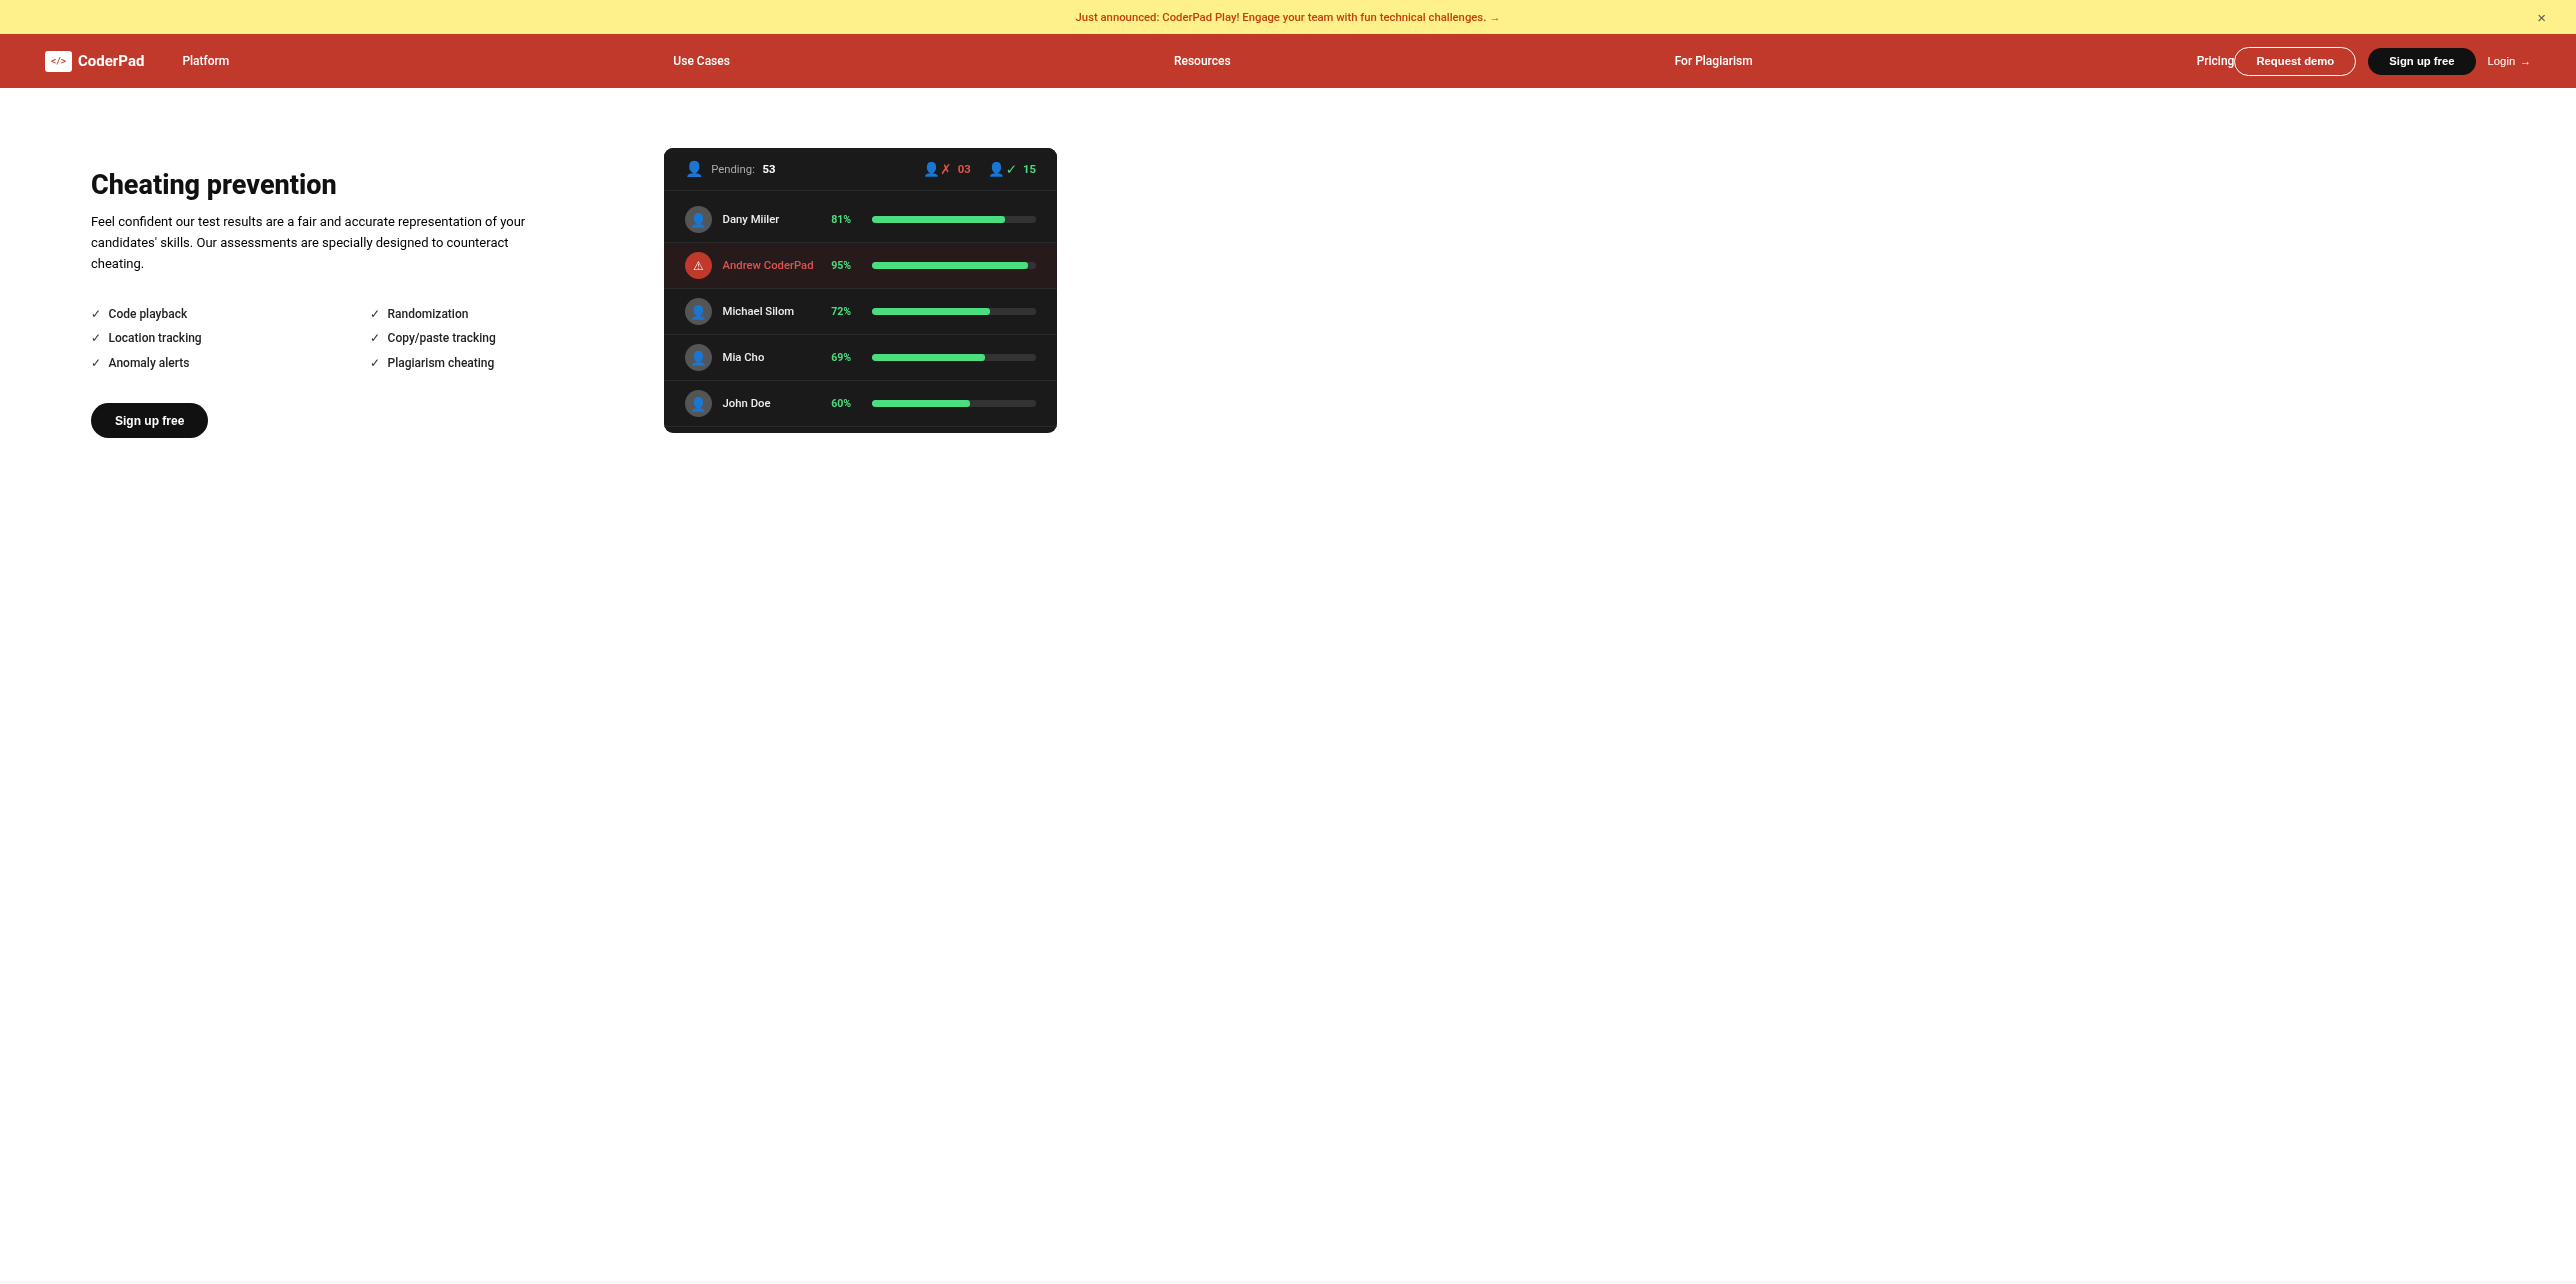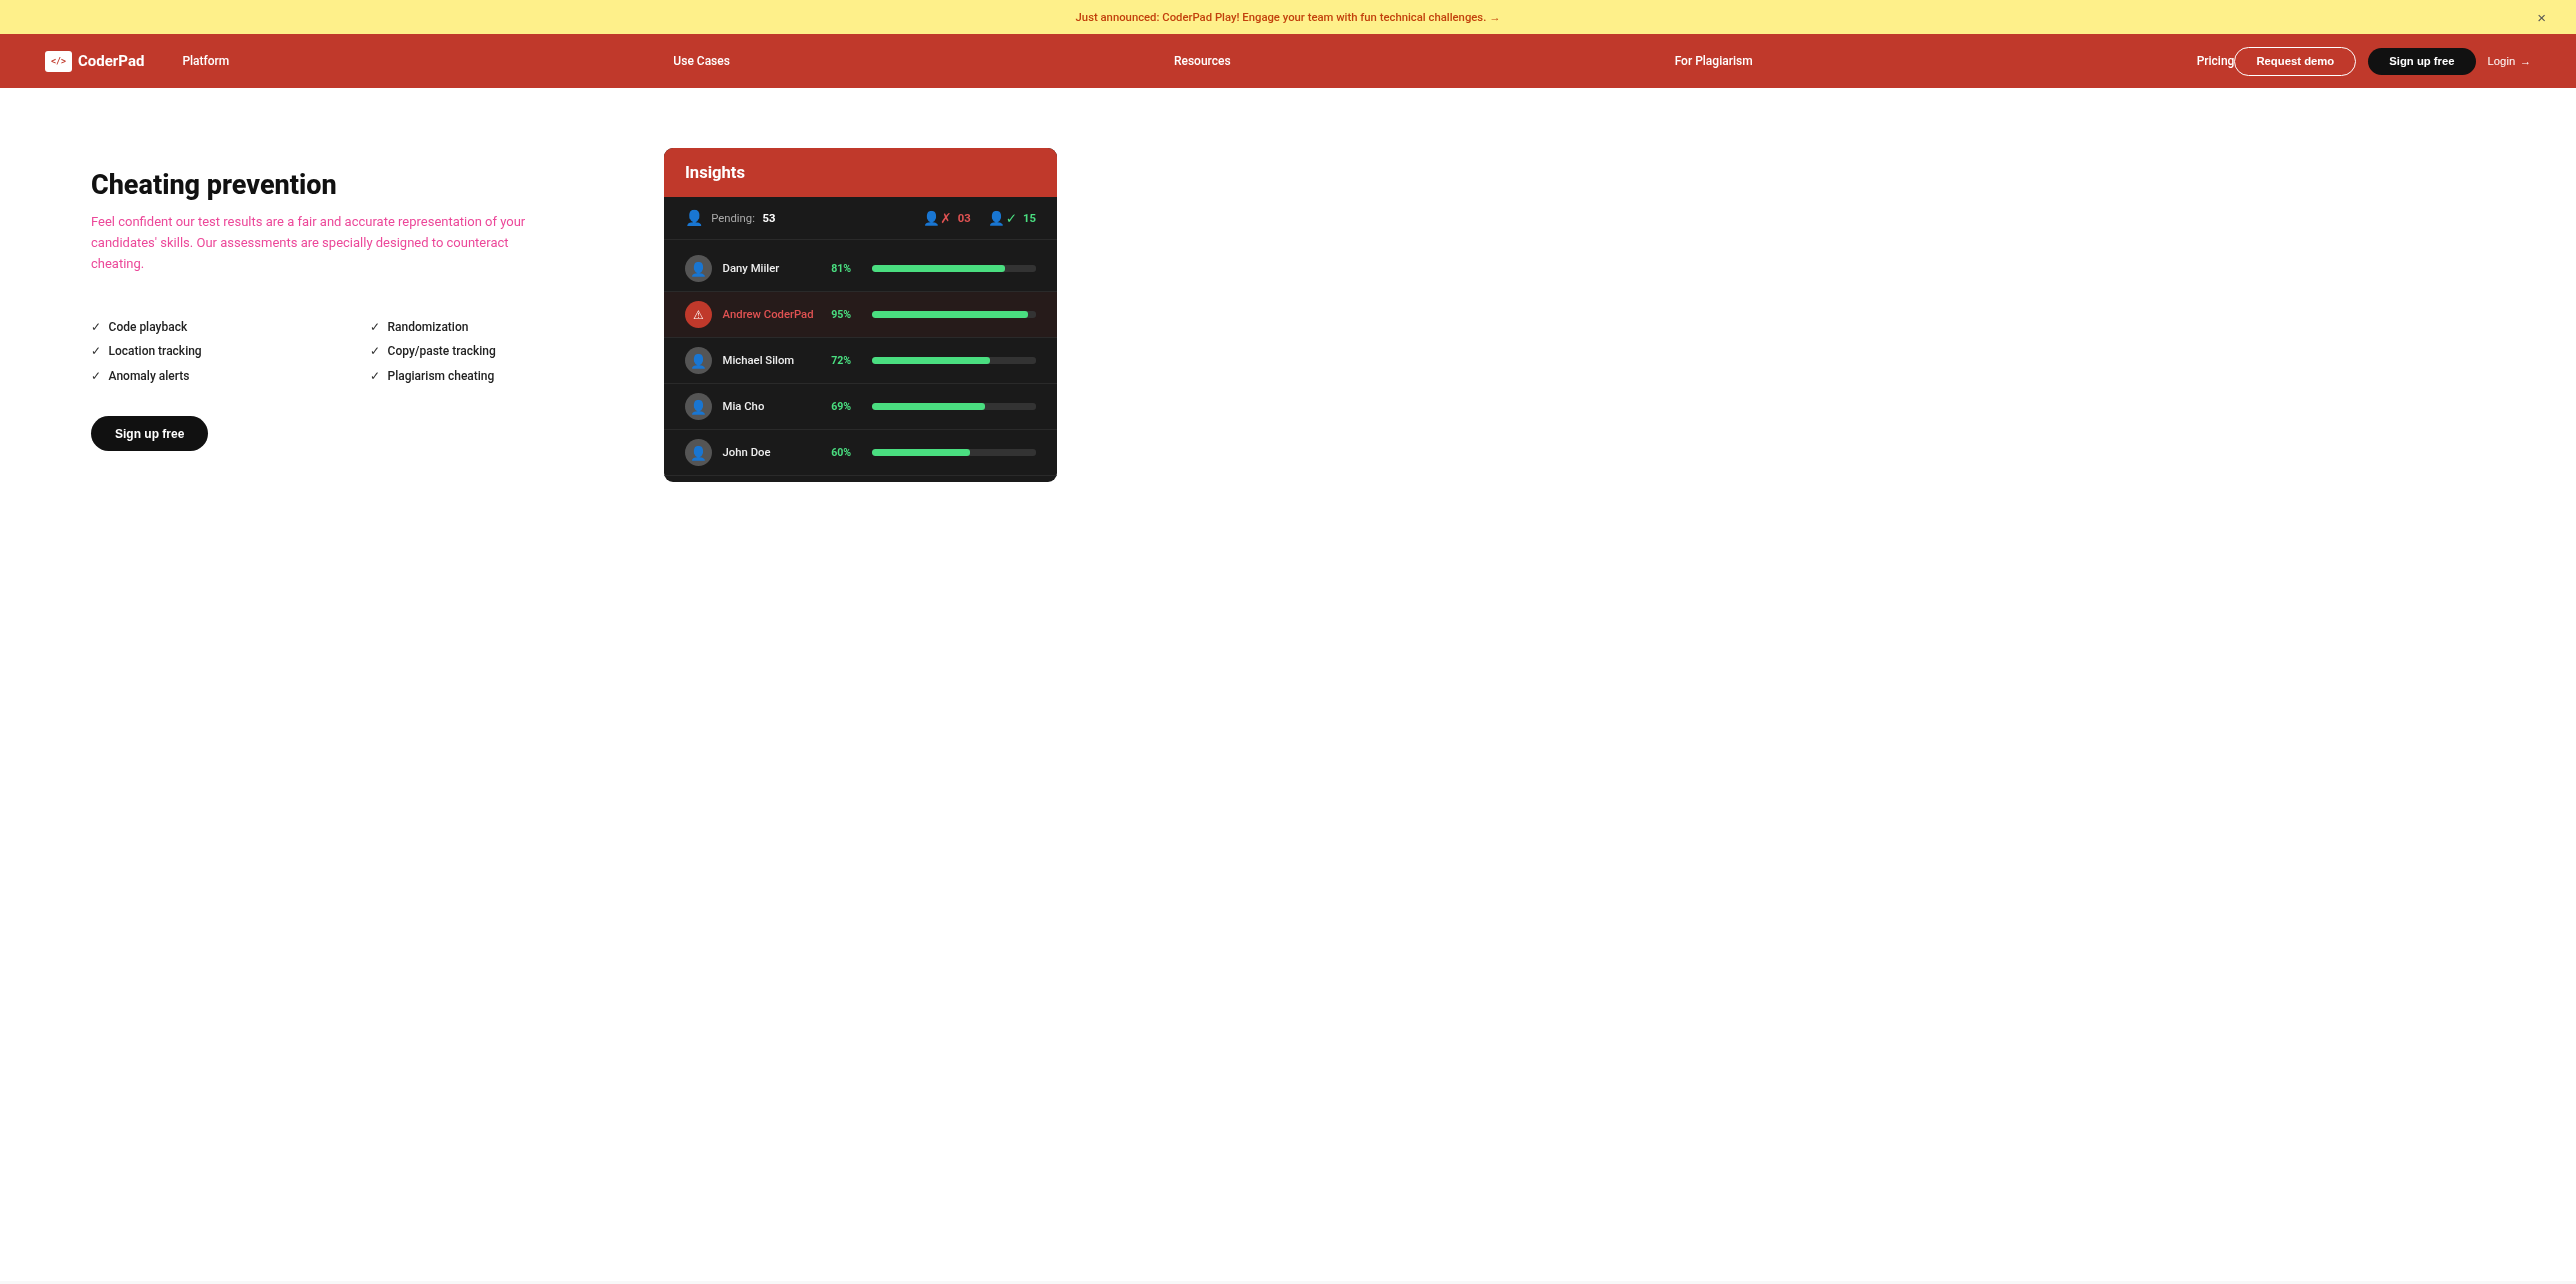--- a/index.html
+++ b/index.html
@@ -132,23 +132,23 @@
     }
     .page-title {
       font-size: 27px;
       font-weight: 800;
       color: #111;
       line-height: 1.1;
       margin-bottom: 12px;
     }
     .page-description {
       font-size: 13px;
-      color: #ec4899;
+      color: #000000;
       line-height: 1.6;
-      margin-bottom: 45px;
+      margin-bottom: 32px;
       max-width: 453px;
     }
     .features-grid {
       display: grid;
       grid-template-columns: 1fr 1fr;
       gap: 10.6px 45px;
       margin-bottom: 33px;
     }
     .feature-item {
       display: flex;
@@ -401,23 +401,20 @@
         <span>Plagiarism cheating</span>
       </div>
     </div>
 
     <button class="btn-signup-main">Sign up free</button>
   </div>
 
   <div class="right-col">
     <div class="insights-panel">
 
-      <div class="insights-header">
-        <h2 class="insights-title">Insights</h2>
-      </div>
 
       <div class="insights-stats">
         <div class="pending-section">
           <span class="pending-icon">👤</span>
           <span class="pending-label">Pending:</span>
           <span class="pending-count">53</span>
         </div>
         <div class="stats-right">
           <div class="stat-item">
             <span class="stat-icon-red">👤✗</span>

